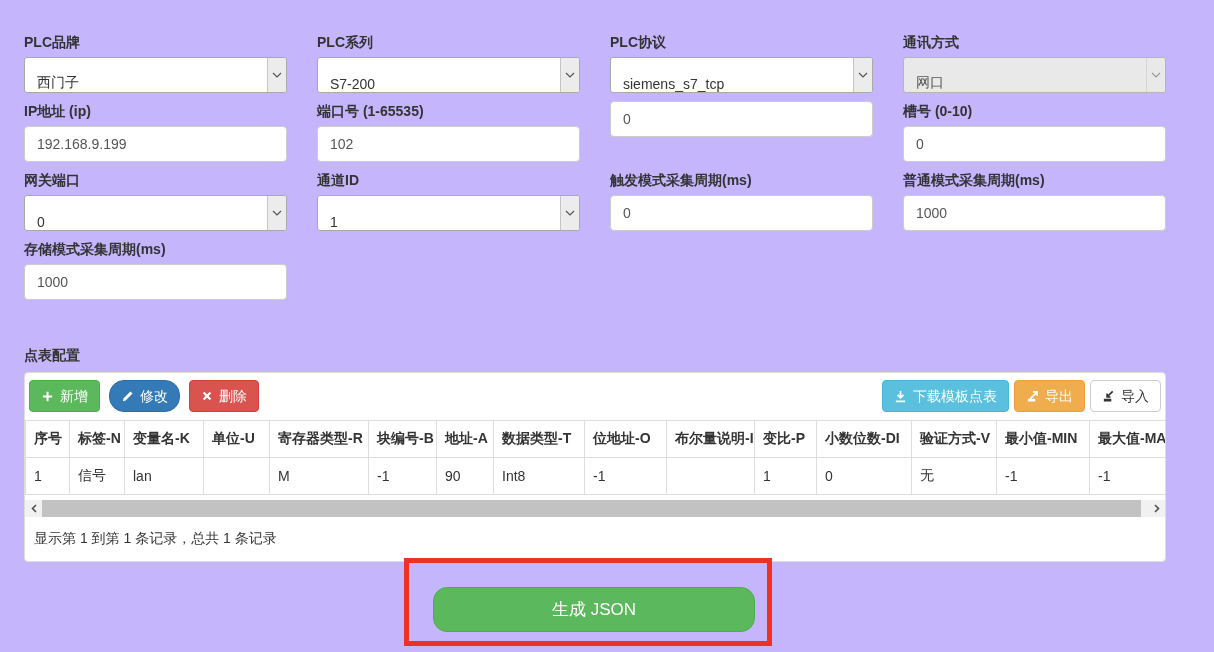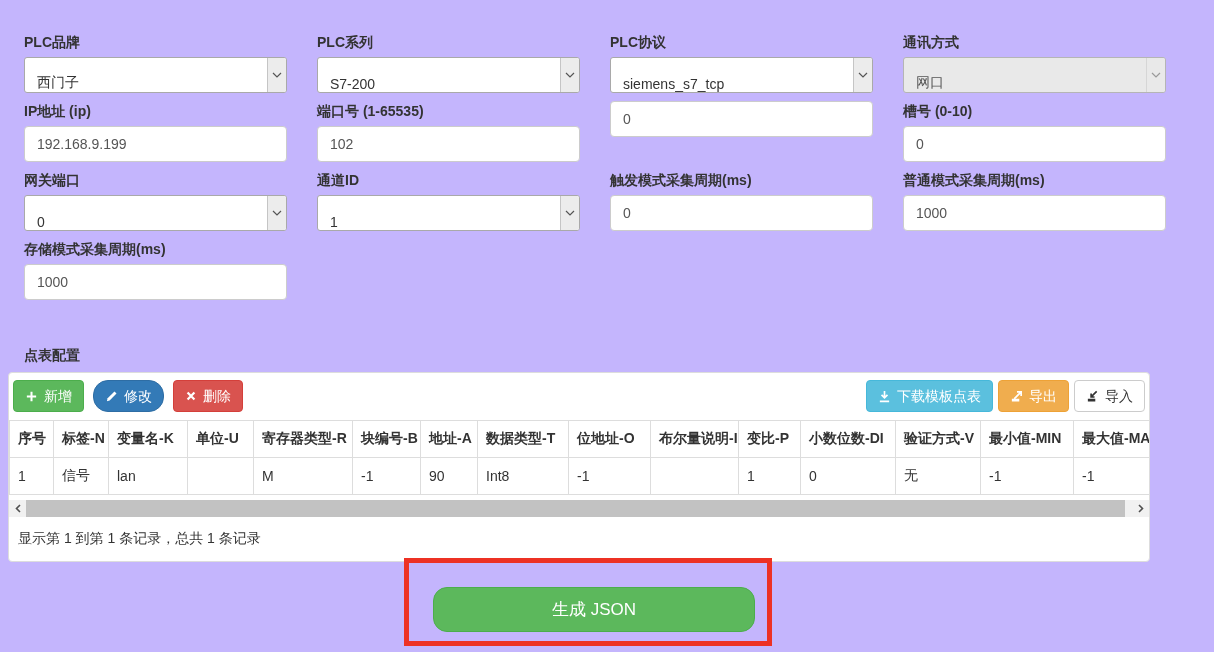--- a/index.html
+++ b/index.html
@@ -44,21 +44,21 @@
   .select.disabled { background:#e9e9e9; border-color:#b5b5b5;font-family:Liberation Serif, serif; }
   .select.disabled .select-value { color:#555; }
   .select.disabled .select-arrow { background:#e9e9e9; border-left-color:#d6d6d6; }
 
   
   .pt-title {
     position:absolute; left:24px; top:347px;
     font-size:14px; font-weight:700; color:#333;text-align:right;
   }
   .panel {
-    position:absolute; left:8px; top:372px; width:1142px; height:190px;
+    position:absolute; left:24px; top:372px; width:1142px; height:190px;
     border:1px solid #ddd; border-radius:4px; background:#fff; overflow:hidden;
   }
   .toolbar {
     display:flex; justify-content:space-between; align-items:center;
     padding:7px 4px 8px 4px;
   }
   .btn-group-left, .btn-group-right { display:flex; }
   .btn {
     display:inline-flex; align-items:center; gap:6px;
     height:32px; padding:0 11px; border-radius:4px;

